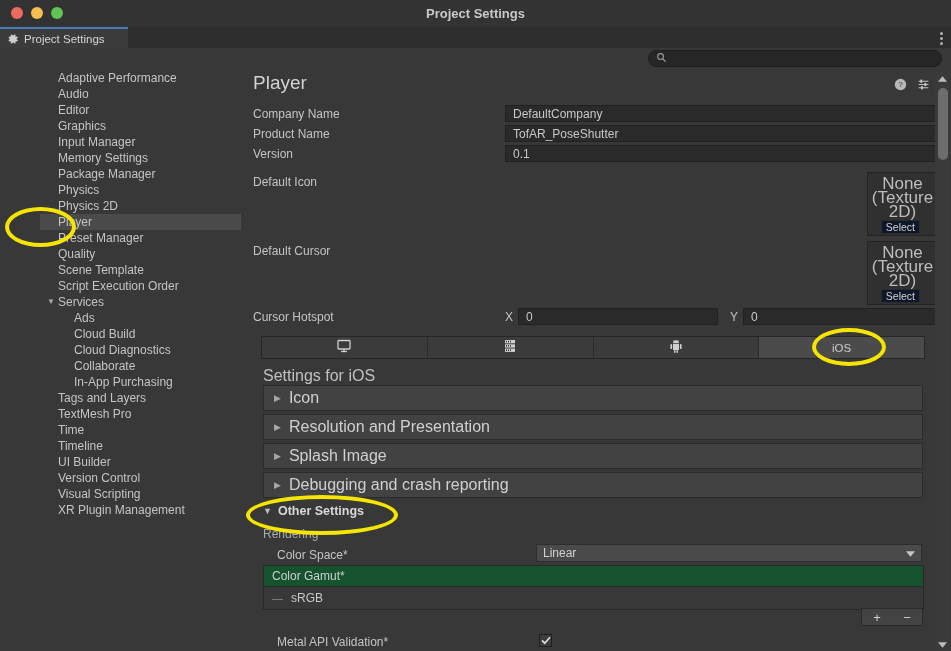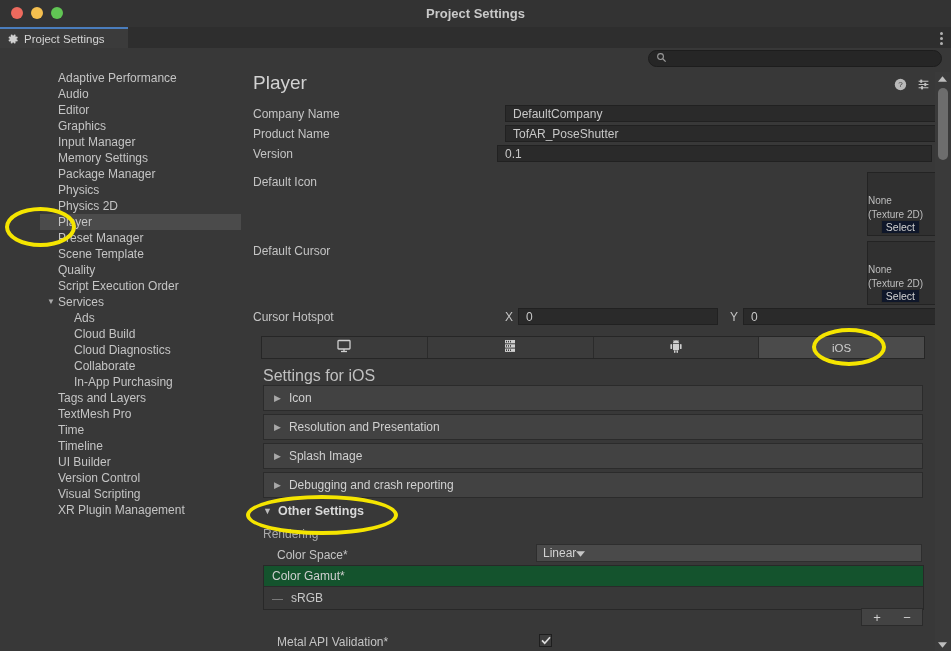--- a/index.html
+++ b/index.html
@@ -58,49 +58,49 @@
   .row{position:absolute;height:18px;}
   .lbl{font-size:12px;color:#c4c4c4;line-height:18px;white-space:nowrap;}
   .field{position:absolute;height:17px;background:#2a2a2a;border:1px solid #212121;
     box-sizing:border-box;display:flex;align-items:center;padding-left:5px;}
   .field input{background:transparent;border:0;outline:0;color:#c8c8c8;width:100%;
     font-family:"Liberation Sans",sans-serif;font-size:12px;}
 
   
   .objfield{position:absolute;width:71px;height:64px;background:#303030;border:1px solid #232323;
     box-sizing:border-box;}
-  .objfield .none{text-align:left;font-size:10px;color:#bdbdbd;line-height:14px;padding-top:4px;margin-top:17px;}
+  .objfield .none{text-align:center;font-size:17px;color:#bdbdbd;line-height:14px;padding-top:4px;}
   .objfield .selbtn{position:absolute;right:17px;bottom:1px;height:14px;min-width:38px;
     background:#0f172a;border:1px solid #2b2b2b;box-sizing:border-box;font-size:10.5px;
     color:#d2d2d2;line-height:12px;padding:0 4px;}
 
   
   .plat-tabs{position:absolute;left:261px;top:336px;width:664px;height:23px;
     background:#3b3b3b;border:1px solid #262626;box-sizing:border-box;display:flex;}
   .ptab{flex:1;display:flex;align-items:center;justify-content:center;
     border-right:1px solid #2b2b2b;box-sizing:border-box;height:100%;}
   .ptab:last-child{border-right:0;}
   .ptab.active{background:#4b4b4b;font-size:11.5px;color:#cfcfcf;}
 
   
   .settings-label{position:absolute;left:263px;top:367px;font-size:16px;color:#c0c0c0;}
   .foldout{position:absolute;left:263px;width:660px;height:26px;background:#424242;
     border:1px solid #2b2b2b;box-sizing:border-box;display:flex;align-items:center;}
   .foldout .arw{margin-left:10px;margin-right:8px;color:#a8a8a8;font-size:9px;}
-  .foldout .ftext{font-size:12px;color:#d0d0d0;}
+  .foldout .ftext{font-size:16px;color:#d0d0d0;}
 
   .other-header{position:absolute;left:263px;top:504px;display:flex;align-items:center;}
   .other-header .arw{margin-right:6px;color:#bdbdbd;font-size:9px;}
   .other-header .ftext{font-size:12.5px;color:#d8d8d8;font-weight:bold;}
 
   .sub-head{position:absolute;left:263px;top:527px;font-size:12px;color:#a9a9a9;}
 
   .dropdown{position:absolute;left:536px;top:544px;width:386px;height:18px;background:#4a4a4a;
     border:1px solid #2e2e2e;box-sizing:border-box;display:flex;align-items:center;
-    padding:0 6px;}
+    justify-content:space-between;padding:0 6px;}
   .dropdown .dval{font-size:12px;color:#d2d2d2;}
 
   .gamut-box{position:absolute;left:263px;top:565px;width:661px;height:45px;
     background:#333333;border:1px solid #282828;box-sizing:border-box;}
   .gamut-head{height:20px;line-height:20px;padding-left:8px;font-size:12px;color:#cfcfcf;
     background:#14532d;border-bottom:1px solid #2a2a2a;}
   .gamut-item{height:22px;line-height:22px;padding-left:8px;font-size:12px;color:#c9c9c9;
     display:flex;align-items:center;gap:8px;background:#383838;}
   .gamut-item .grip{color:#8d8d8d;font-size:11px;}
   .pm{position:absolute;left:861px;top:608px;width:62px;height:18px;background:#434343;
@@ -172,22 +172,22 @@
       <div class="si"><span>Audio</span></div>
       <div class="si"><span>Editor</span></div>
       <div class="si"><span>Graphics</span></div>
       <div class="si"><span>Input Manager</span></div>
       <div class="si"><span>Memory Settings</span></div>
       <div class="si"><span>Package Manager</span></div>
       <div class="si"><span>Physics</span></div>
       <div class="si"><span>Physics 2D</span></div>
       <div class="si selected"><span>Player</span></div>
       <div class="si"><span>Preset Manager</span></div>
+      <div class="si"><span>Quality</span></div>
       <div class="si"><span>Scene Template</span></div>
-      <div class="si"><span>Quality</span></div>
       <div class="si"><span>Script Execution Order</span></div>
       <div class="si group"><span class="tri">▼</span><span>Services</span></div>
       <div class="si child"><span>Ads</span></div>
       <div class="si child"><span>Cloud Build</span></div>
       <div class="si child"><span>Cloud Diagnostics</span></div>
       <div class="si child"><span>Collaborate</span></div>
       <div class="si child"><span>In-App Purchasing</span></div>
       <div class="si"><span>Tags and Layers</span></div>
       <div class="si"><span>TextMesh Pro</span></div>
       <div class="si"><span>Time</span></div>
@@ -233,21 +233,21 @@
       </span>
     </div>
     <div class="row" style="left:12px;top:55px;width:680px;">
       <span class="lbl">Product Name</span>
       <span class="field" style="left:252px;top:0;width:435px;">
         <input value="TofAR_PoseShutter" style="">
       </span>
     </div>
     <div class="row" style="left:12px;top:75px;width:680px;">
       <span class="lbl">Version</span>
-      <span class="field" style="left:244px;top:0;width:435px;">
+      <span class="field" style="left:252px;top:0;width:435px;">
         <input value="0.1" style="">
       </span>
     </div>
 
     <div class="row" style="left:12px;top:103px;">
       <span class="lbl">Default Icon</span>
     </div>
     <div class="objfield" style="left:626px;top:102px;">
       <div class="none">
         <div>None</div>

